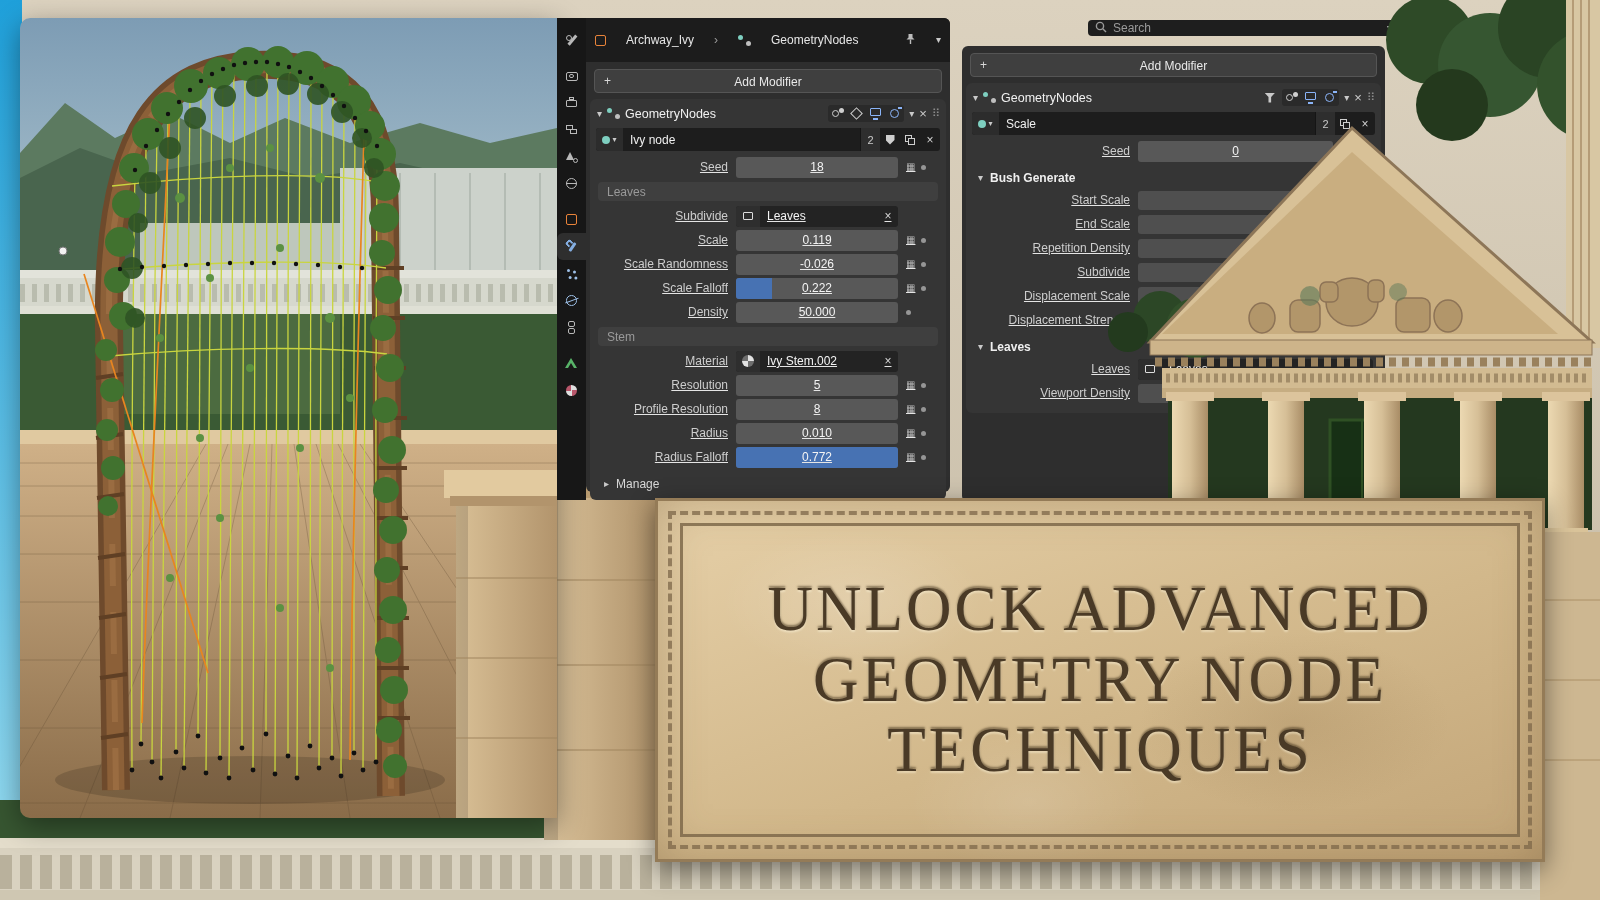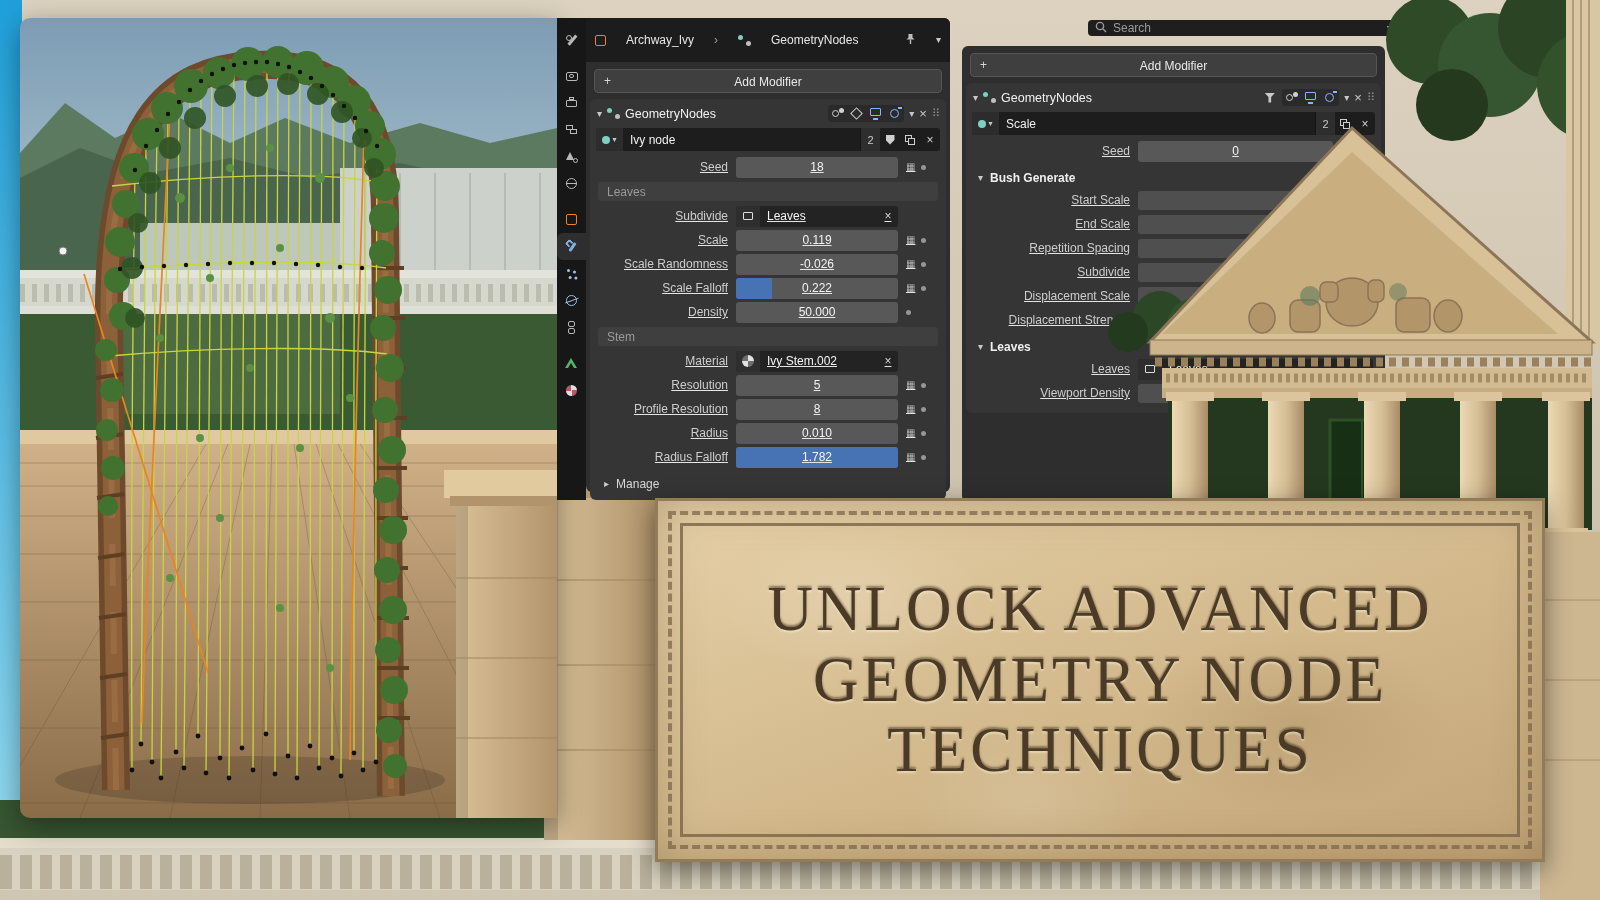--- a/index.html
+++ b/index.html
@@ -617,21 +617,21 @@
           </span>
         <span class="deco">
             <span class="gridic">▦</span>
             <span class="dot"></span>
           </span>
       </div>
       <div class="prow">
         <span class="plabel">Radius Falloff</span>
         <span class="pfield">
             <i class="fill" style="width:100%"></i>
-            <b>1.782</b>
+            <b>0.772</b>
           </span>
         <span class="deco">
             <span class="gridic">▦</span>
             <span class="dot"></span>
           </span>
       </div>
       <div class="managerow">
         <span class="chev">▸</span>
         <span>Manage</span>
       </div>
@@ -697,21 +697,21 @@
       </div>
       <div class="prow">
           <span class="plabel">Start Scale</span>
           <span class="pfield stub"></span>
         </div>
       <div class="prow">
           <span class="plabel">End Scale</span>
           <span class="pfield stub"></span>
         </div>
       <div class="prow">
-          <span class="plabel">Repetition Spacing</span>
+          <span class="plabel">Repetition Density</span>
           <span class="pfield stub"></span>
         </div>
       <div class="prow">
           <span class="plabel">Subdivide</span>
           <span class="pfield stub"></span>
         </div>
       <div class="prow">
           <span class="plabel">Displacement Scale</span>
           <span class="pfield stub"></span>
         </div>

